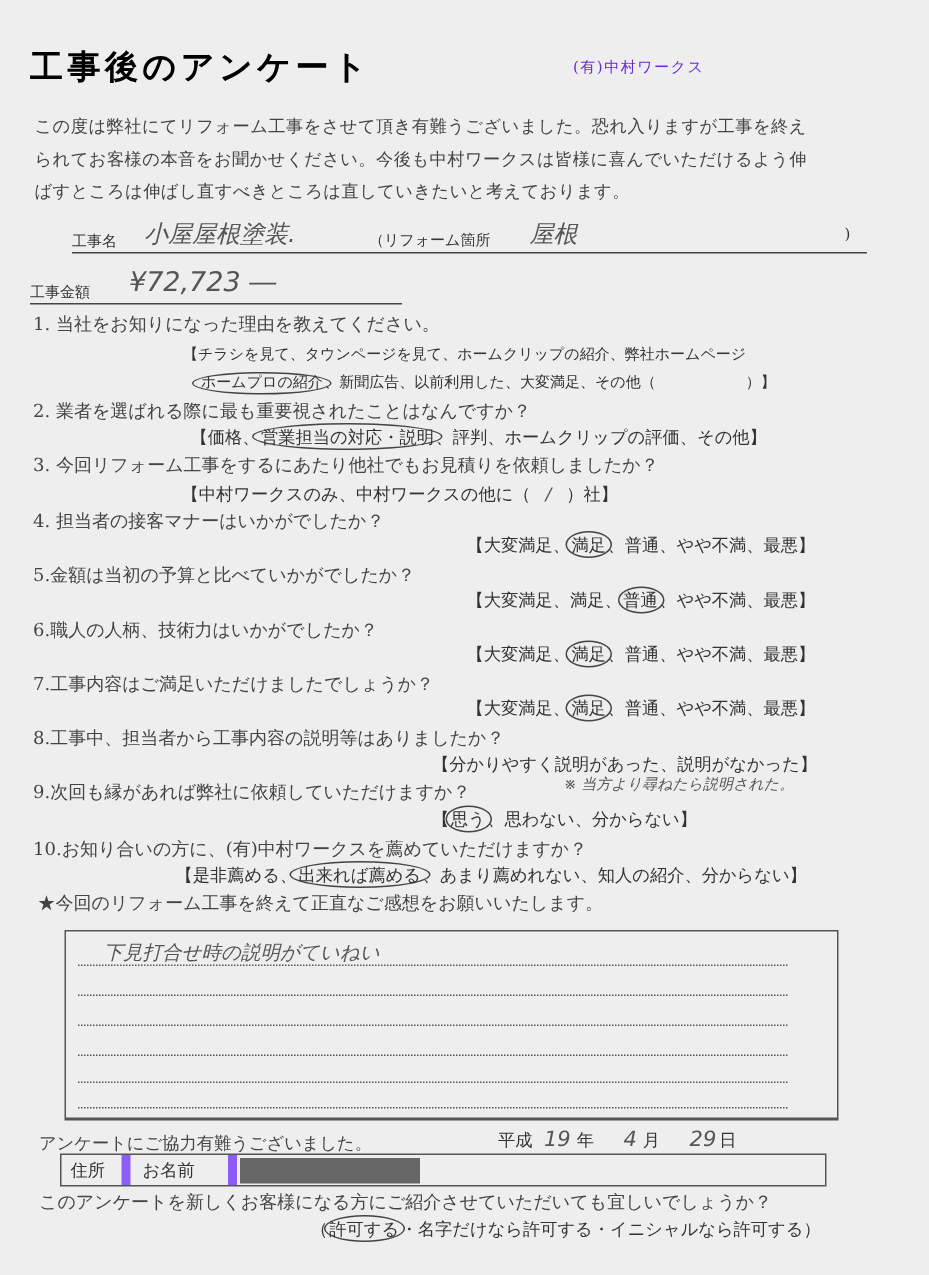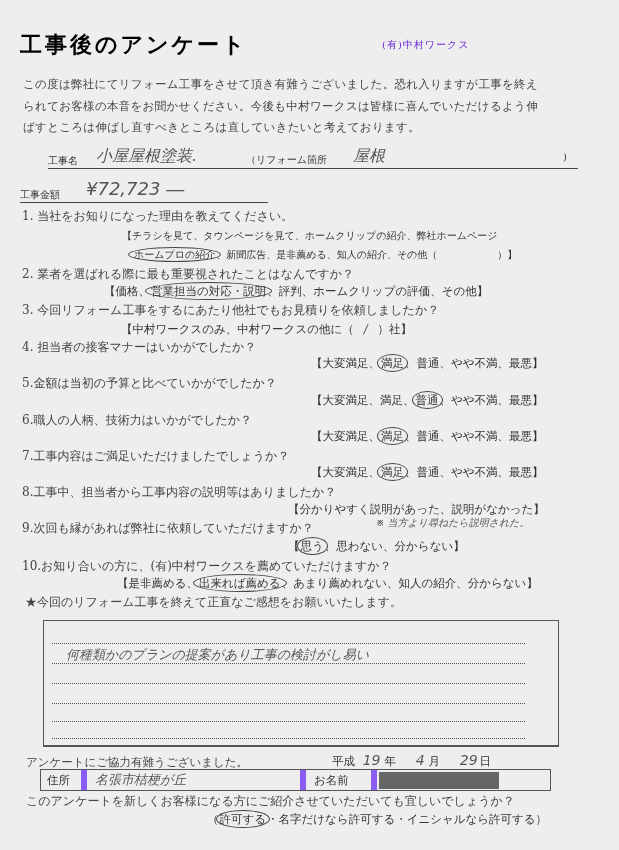--- a/index.html
+++ b/index.html
@@ -49,25 +49,25 @@
 </div>
 
 <div class="abs uline" style="left:20px; top:180px; width:248px; height:22px;">
   <span class="abs small" style="left:0; top:8px;">工事金額</span>
   <span class="abs hand" style="left:66px; top:-2px; font-size:18px;">¥72,723 ―</span>
 </div>
 
 <div class="abs q" style="top:208px">1. 当社をお知りになった理由を教えてください。</div>
 <div class="abs ans-small" style="left:122px; top:229px">【チラシを見て、タウンページを見て、ホームクリップの紹介、弊社ホームページ</div>
 <div class="abs ans-small" style="left:133px; top:248px">
-  <span class="oval-wide">ホームプロの紹介</span><span>、新聞広告、是非薦める、知人の紹介、その他（　　　　　　）】</span>
+  <span class="oval-wide">ホームプロの紹介</span><span>、新聞広告、以前利用した、大変満足、その他（　　　　　　）】</span>
 </div>
 
 <div class="abs q" style="top:266px">2. 業者を選ばれる際に最も重要視されたことはなんですか？</div>
-<div class="abs ans" style="left:104px; top:284px">
+<div class="abs ans" style="left:127px; top:284px">
   <span>【価格、</span><span class="oval-wide">営業担当の対応・説明</span><span>、評判、ホームクリップの評価、その他】</span>
 </div>
 
 <div class="abs q" style="top:302px">3. 今回リフォーム工事をするにあたり他社でもお見積りを依頼しましたか？</div>
 <div class="abs ans" style="left:121px; top:322px">
   <span>【中村ワークスのみ、中村ワークスの他に（</span><span class="hand" style="padding:0 10px">/</span><span>）社】</span>
 </div>
 
 <div class="abs q" style="top:339px">4. 担当者の接客マナーはいかがでしたか？</div>
 <div class="abs ans" style="left:311px; top:356px">
@@ -105,34 +105,33 @@
 
 <div class="abs q" style="left:25px; top:594px">★今回のリフォーム工事を終えて正直なご感想をお願いいたします。</div>
 
 <div class="abs comment-box">
   <div class="dotline" style="top:22px"></div>
   <div class="dotline" style="top:42px"></div>
   <div class="dotline" style="top:62px"></div>
   <div class="dotline" style="top:82px"></div>
   <div class="dotline" style="top:100px"></div>
   <div class="dotline" style="top:117px"></div>
-  <span class="comment-text hand" style="top:25px; left:22px;">何種類かのプランの提案があり工事の検討がし易い</span>
+  <span class="comment-text hand" style="top:5px">下見打合せ時の説明がていねい</span>
 </div>
 
 <div class="abs q" style="left:26px; top:755px; font-size:11.5px;">アンケートにご協力有難うございました。</div>
 <div class="abs" style="left:332px; top:752px; font-size:11.5px;">
   <span>平成</span>
   <span class="hand" style="font-size:14px; padding:0 4px;">19</span><span>年</span>
   <span class="hand" style="font-size:14px; padding:0 4px 0 16px;">4</span><span>月</span>
   <span class="hand" style="font-size:14px; padding:0 2px 0 16px;">29</span><span>日</span>
 </div>
 
 <div class="abs info-table">
   <div style="width:46px; padding-left:6px;">住所</div>
-  <div class="hand" style="width:219px; font-size:13px;">名張市桔梗が丘</div>
   <div style="width:71px;">お名前</div>
   <div style="flex:1; padding-left:0;">
     <div class="redact"></div>
   </div>
 </div>
 
 <div class="abs q" style="left:26px; top:793px; font-size:12px;">このアンケートを新しくお客様になる方にご紹介させていただいても宜しいでしょうか？</div>
 <div class="abs ans" style="left:207px; top:812px;">
   <span>（</span><span class="circle">許可する</span><span>・</span><span>名字だけなら許可する</span><span>・</span><span>イニシャルなら許可する</span><span>）</span>
 </div>

